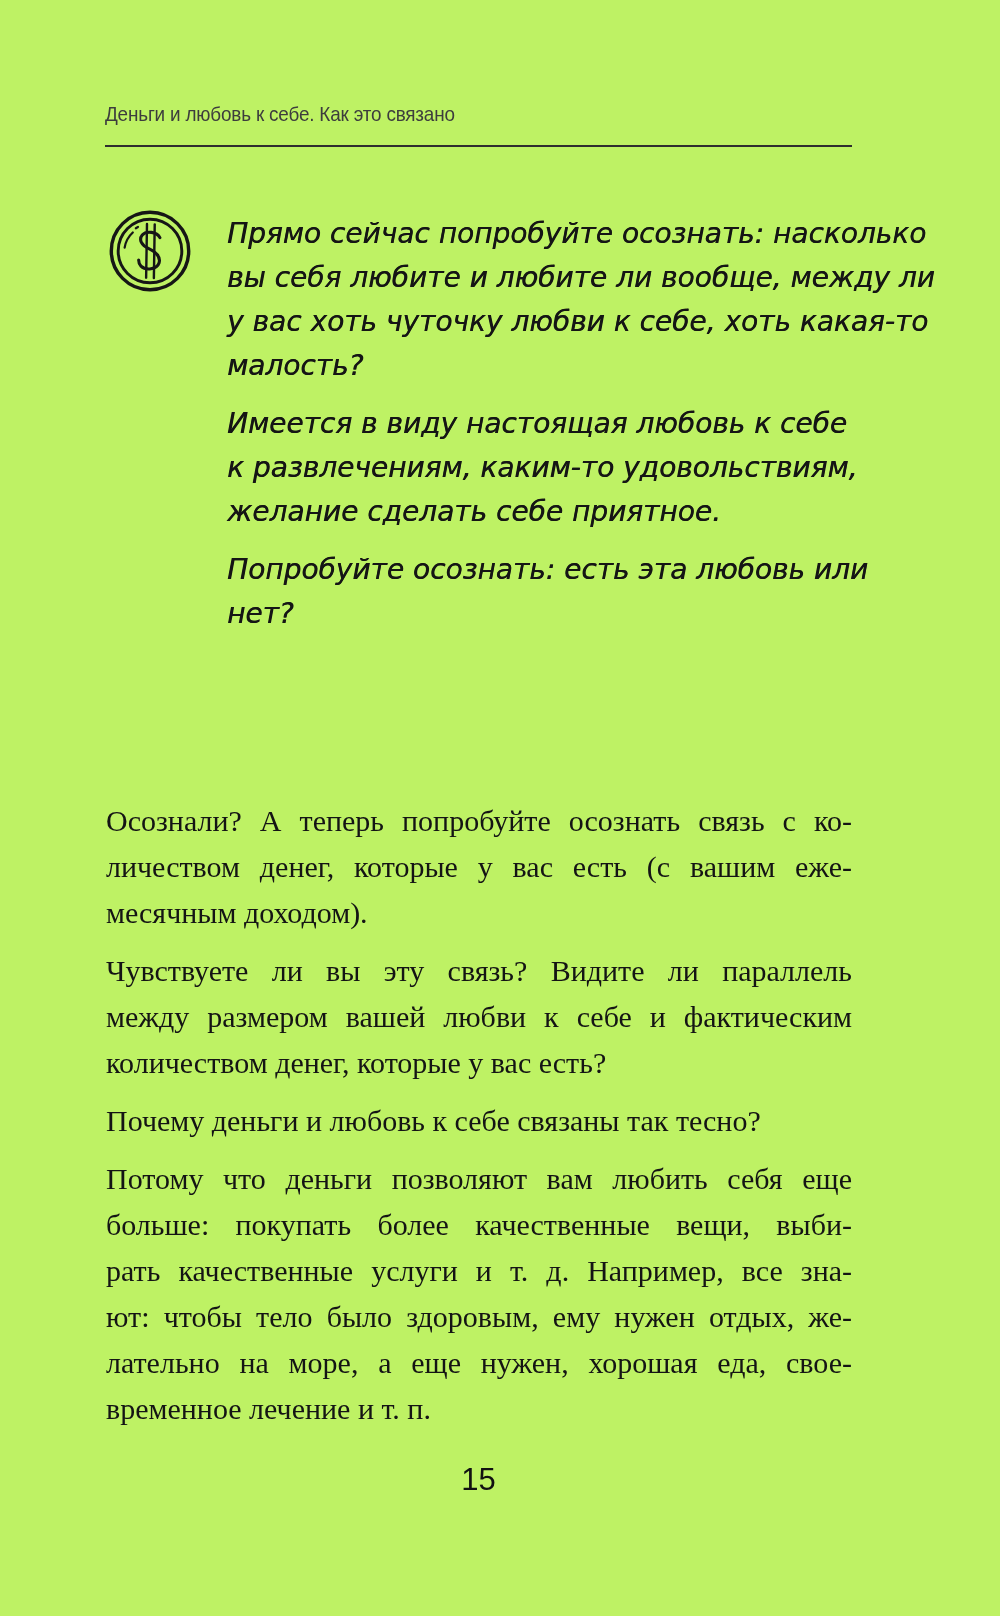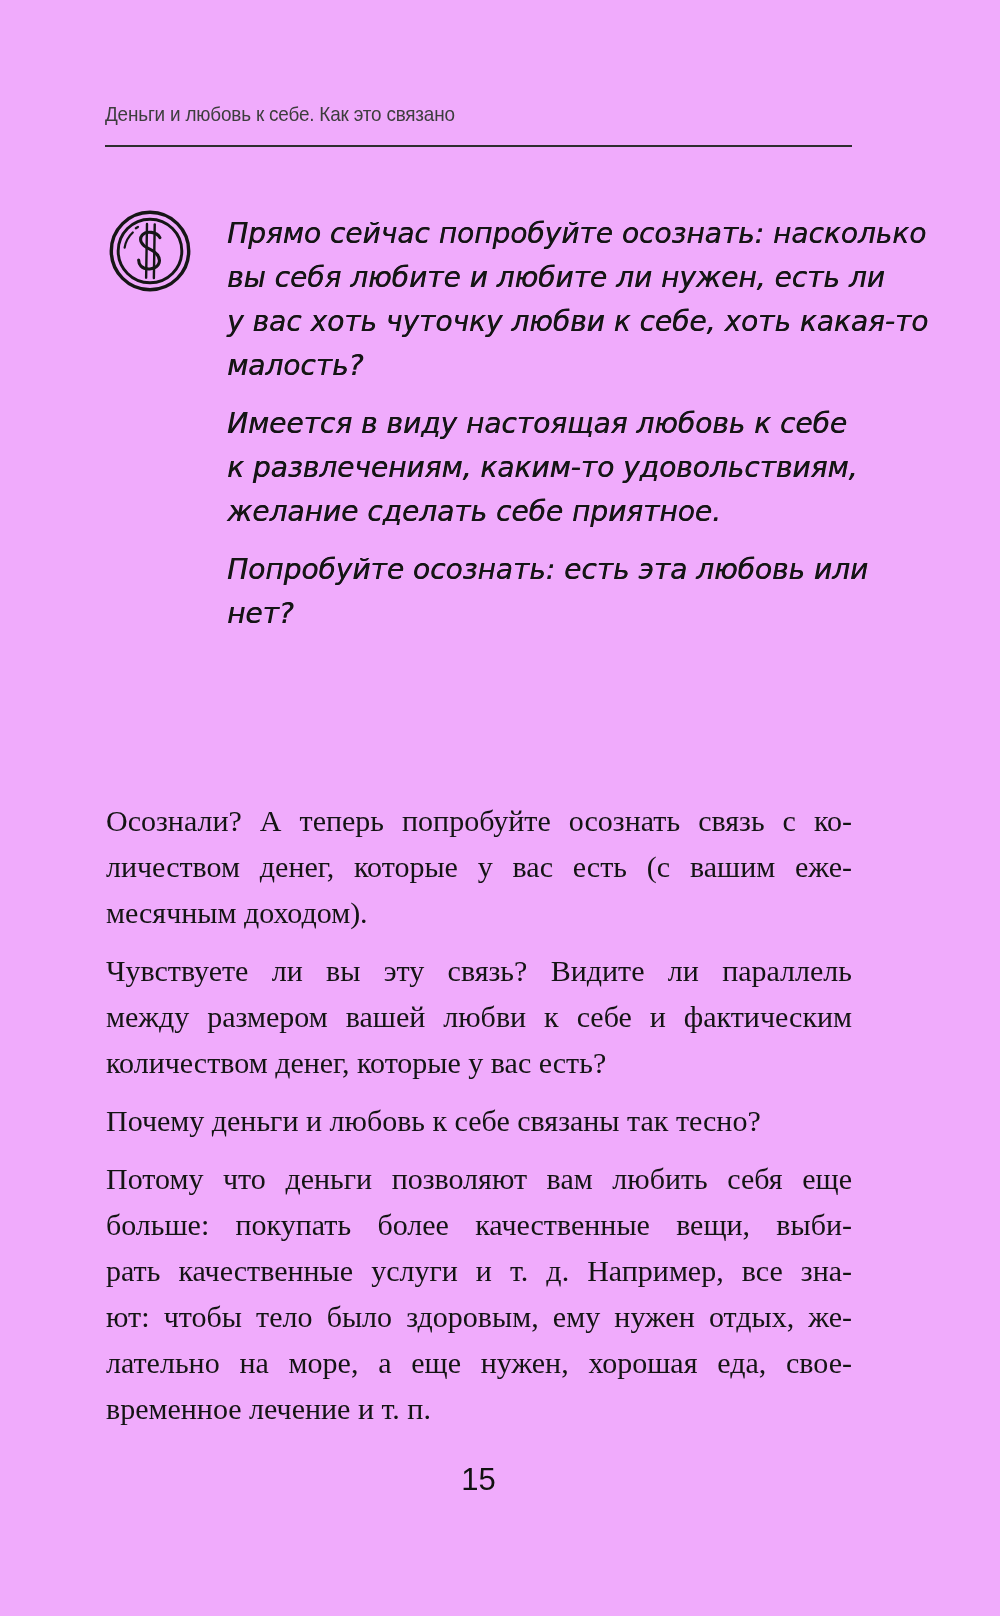--- a/index.html
+++ b/index.html
@@ -4,21 +4,21 @@
 <style>
   html, body {
     margin: 0;
     padding: 0;
     background: #ffffff;
   }
   .page {
     position: relative;
     width: 1000px;
     height: 1616px;
-    background: #f0abfc;
+    background: #bef264;
     overflow: hidden;
     font-family: "Liberation Serif", serif;
     color: #161616;
   }
 
   
   .running-header {
     position: absolute;
     left: 105px;
     top: 102px;
@@ -110,21 +110,21 @@
       <path d="M33.5 23.5 L 36 22" stroke-width="2.6"></path>
       <path d="M61.5 34.5 C 58 27.5 45.5 26 41 31.5 C 36.5 37 40.5 43.5 48 47 C 56.5 51 63 56 60.5 64 C 58 71.5 45 73 39.5 67.5 C 37.5 65.5 36.8 63 36.8 60.5" stroke-width="3.6"></path>
       <line x1="46.5" y1="18.5" x2="45.5" y2="81" stroke-width="2.8"></line>
       <line x1="55.5" y1="19" x2="54.5" y2="81.5" stroke-width="2.8"></line>
     </svg>
   </div>
 
   <div class="quote-block">
     <div class="quote-par">
         <div class="pline">Прямо сейчас попробуйте осознать: насколько</div>
-        <div class="pline">вы себя любите и любите ли нужен, есть ли</div>
+        <div class="pline">вы себя любите и любите ли вообще, между ли</div>
         <div class="pline">у вас хоть чуточку любви к себе, хоть какая-то</div>
         <div class="pline">малость?</div>
       </div>
     <div class="quote-par">
         <div class="pline">Имеется в виду настоящая любовь к себе</div>
         <div class="pline">к развлечениям, каким-то удовольствиям,</div>
         <div class="pline">желание сделать себе приятное.</div>
       </div>
     <div class="quote-par">
         <div class="pline">Попробуйте осознать: есть эта любовь или</div>

